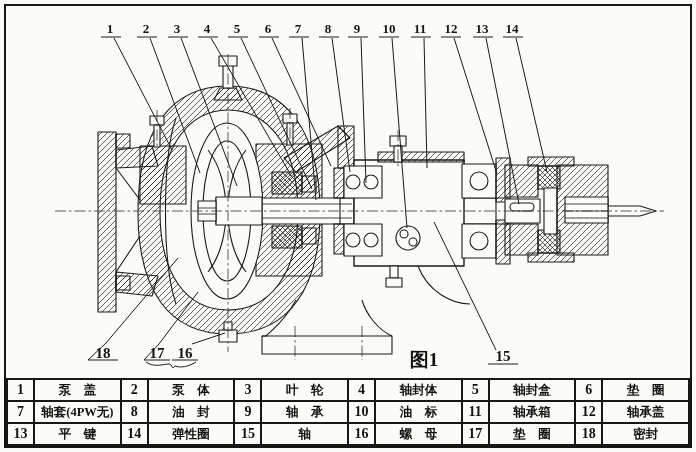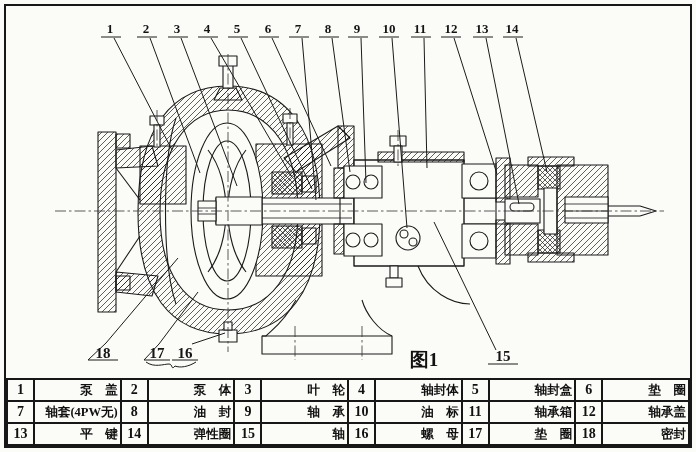--- a/index.html
+++ b/index.html
@@ -22,21 +22,21 @@
     border-collapse:collapse;table-layout:fixed;
     width:684px;height:68px;background:#fbfbf7;
   }
   table.parts td{
     border:2px solid #171717;
     font-weight:bold;color:#111;
     padding:0 2px;overflow:hidden;white-space:nowrap;
     font-family:"Liberation Serif","DejaVu Serif",serif;
   }
   td.pnum{width:27px;text-align:center;font-size:14px;}
-  td.pname{width:85px;text-align:right;font-size:12.5px;padding-left:5px;}
+  td.pname{width:85px;text-align:center;font-size:12.5px;padding-left:5px;}
 </style>
 </head>
 <body>
 
 <div class="frame"></div>
 
 <svg class="drawing" width="696" height="378" viewBox="0 0 696 378">
   <defs>
     <pattern id="h" patternUnits="userSpaceOnUse" width="6" height="6">
       <path d="M-1,7 L7,-1" stroke="#1b1b1b" stroke-width="0.7"></path>

